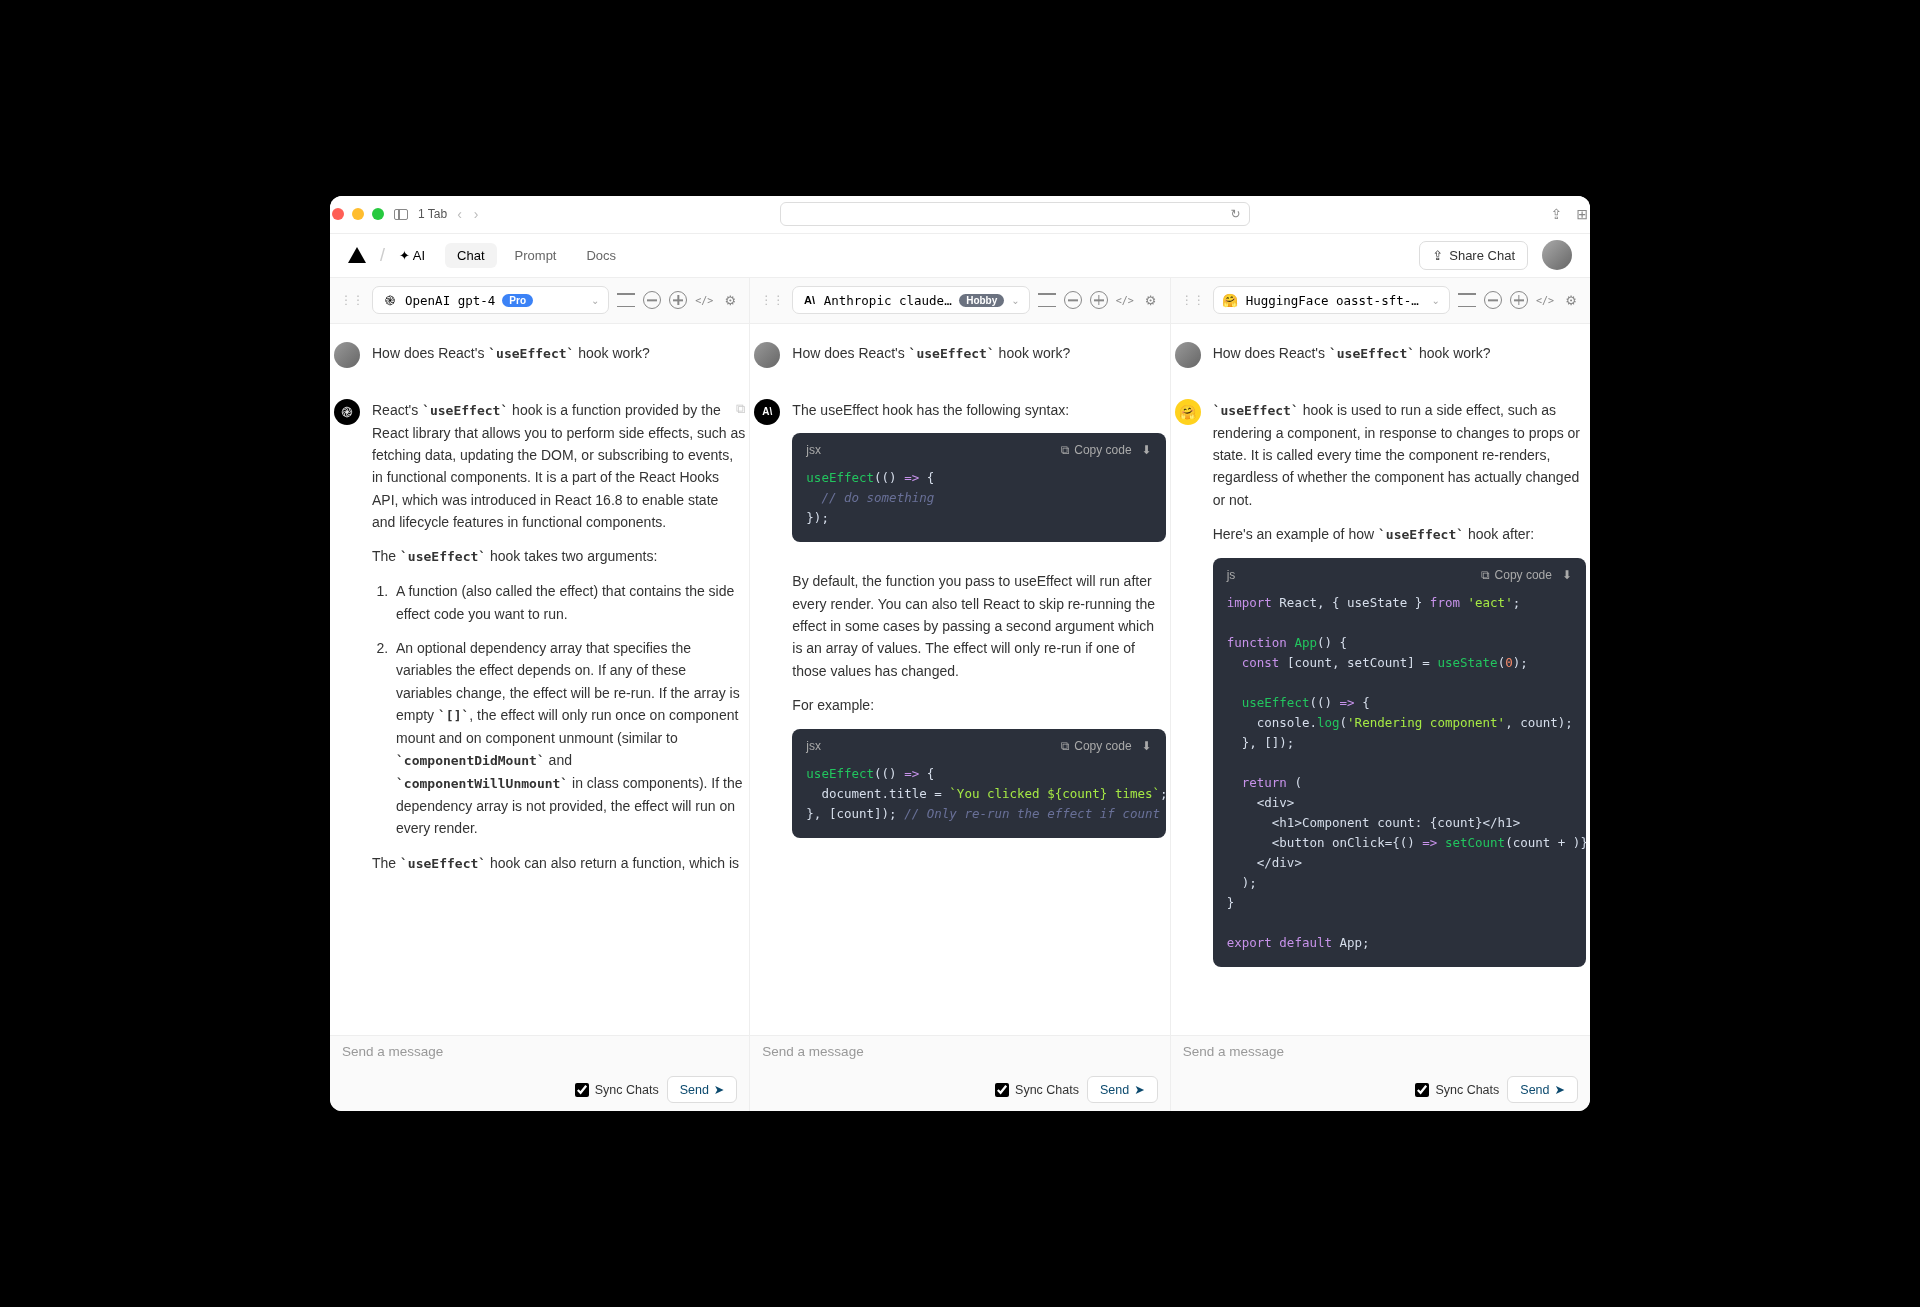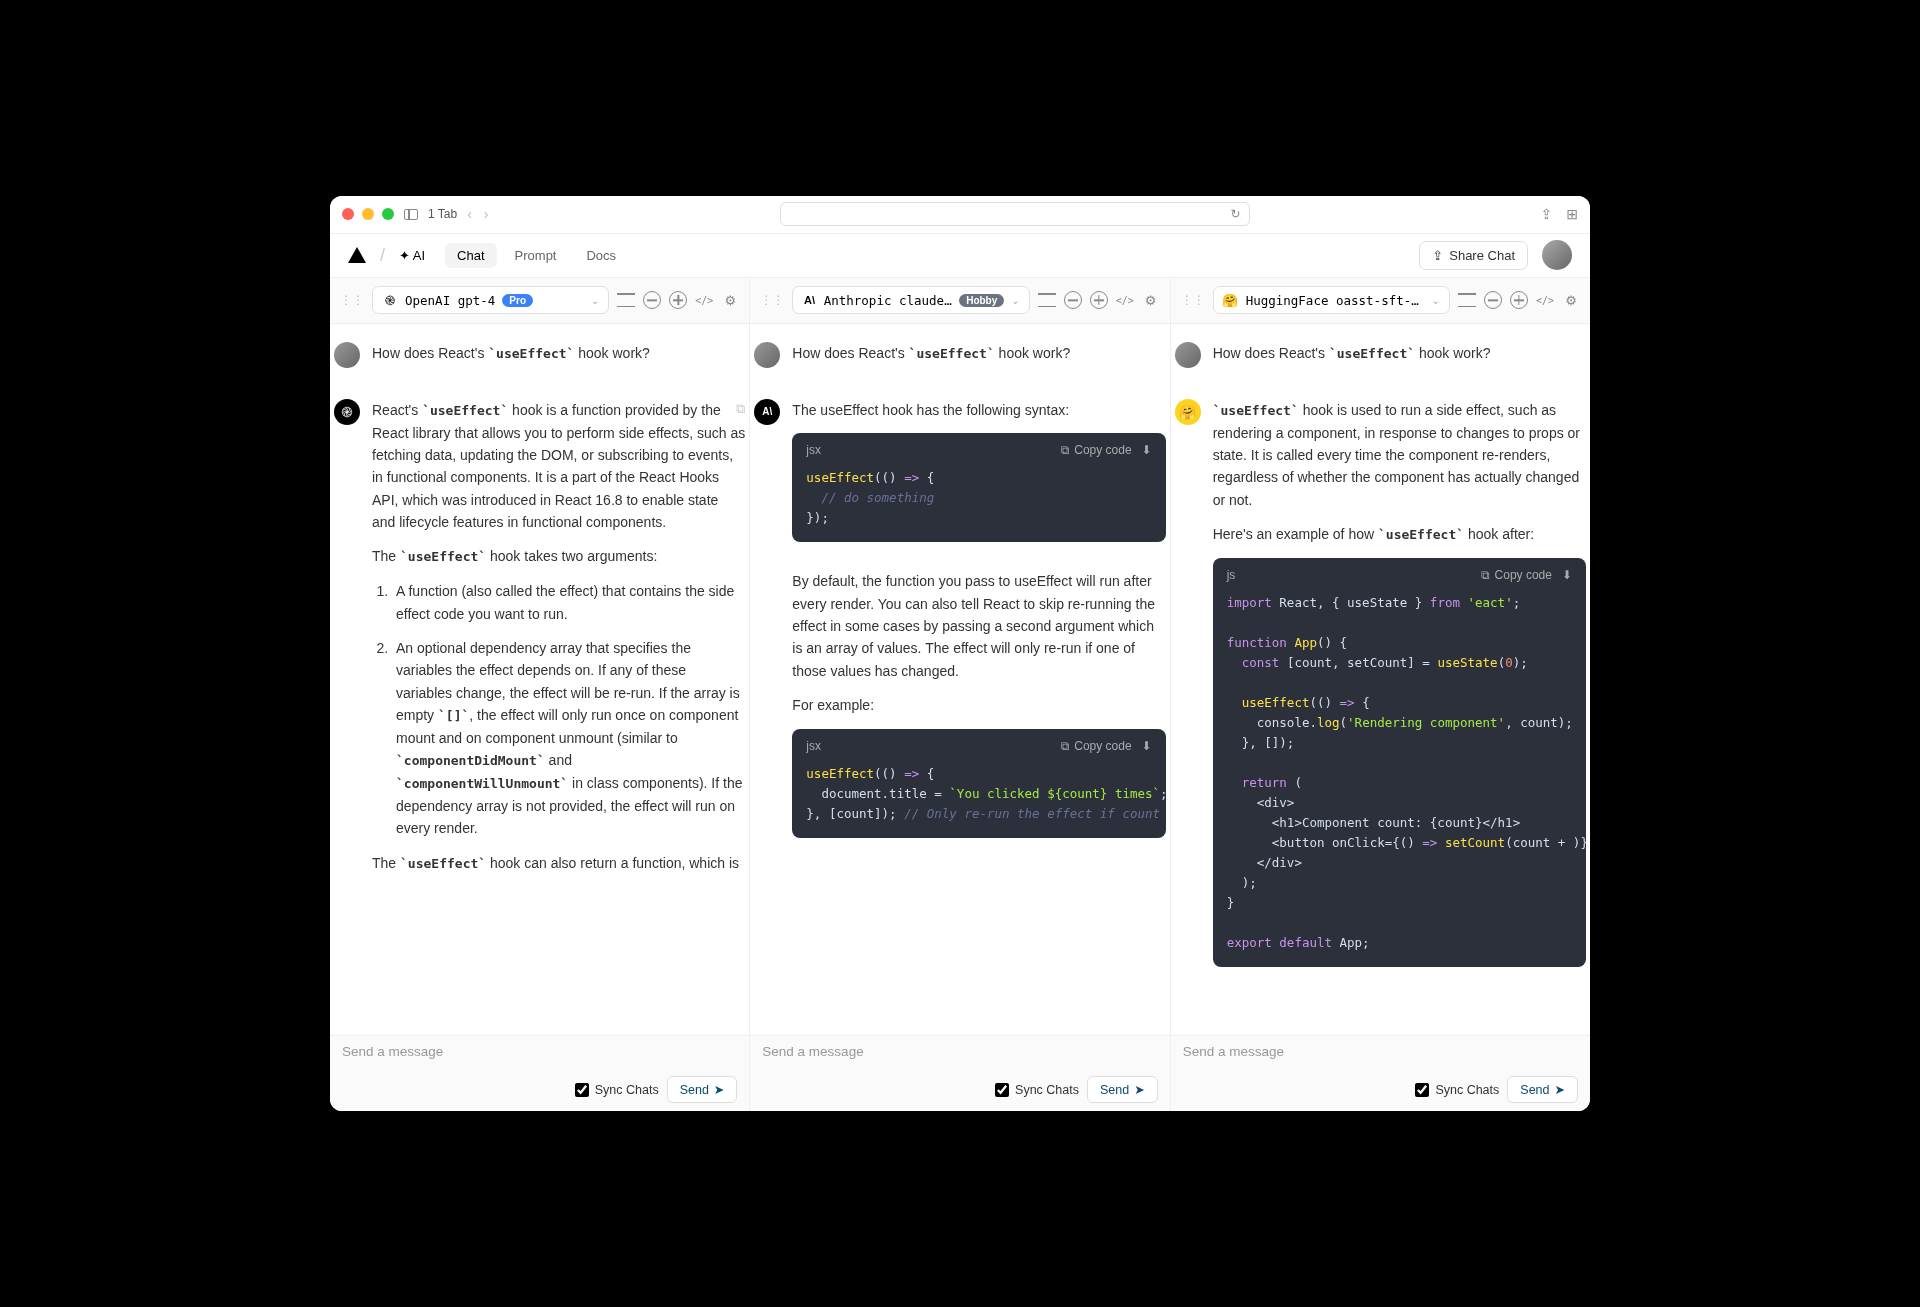--- a/index.html
+++ b/index.html
@@ -19,21 +19,21 @@
   box-shadow: 0 30px 80px rgba(0,0,0,.6);
   overflow: hidden;
   display: flex;
   flex-direction: column;
 }
 
 .chrome {
   height: 38px;
   display: flex;
   align-items: center;
-  padding: 0 12px;
+  padding: 0 2px;
   gap: 10px;
   border-bottom: 1px solid #eee;
   background: #fff;
 }
 .traffic { display: flex; gap: 8px; }
 .dot { width: 12px; height: 12px; border-radius: 50%; }
 .dot.red { background:#ff5f56; } .dot.yellow{background:#ffbd2e;} .dot.green{background:#27c93f;}
 .chrome .sidebar-btn { width:14px;height:11px;border:1.5px solid #888;border-radius:2px;position:relative;}
 .chrome .sidebar-btn::before{content:"";position:absolute;left:3px;top:0;bottom:0;width:1.5px;background:#888;}
 .tab-label{font-size:12px;color:#555;}
@@ -93,21 +93,21 @@
 code.inline{font-family:ui-monospace,Menlo,monospace;font-size:13px;font-weight:600;}
 .copy-icon{color:#ccc;font-size:13px;margin-left:8px;}
 
 
 .codeblock{background:#2b303b;border-radius:8px;margin:10px 0 28px;overflow:hidden;}
 .codeblock .cb-head{display:flex;align-items:center;padding:8px 14px;font-size:12px;color:#aaa;}
 .cb-head .lang{flex:1;}
 .cb-head .copy{display:flex;align-items:center;gap:5px;cursor:pointer;margin-right:10px;}
 .cb-head .dl{cursor:pointer;}
 .codeblock pre{padding:0 14px 14px;font-family:ui-monospace,Menlo,monospace;font-size:12.5px;line-height:1.6;color:#d6deeb;overflow-x:auto;white-space:pre;}
-.tok-kw{color:#c792ea;} .tok-str{color:#a5e844;} .tok-com{color:#697098;font-style:italic;} .tok-fn{color:#fde047;} .tok-num{color:#f78c6c;}
+.tok-kw{color:#c792ea;} .tok-str{color:#a5e844;} .tok-com{color:#697098;font-style:italic;} .tok-fn{color:#22c55e;} .tok-num{color:#f78c6c;}
 
 
 .composer{border-top:1px solid #eee;padding:8px 12px;background:#fafafa;}
 .composer textarea{width:100%;border:none;background:transparent;resize:none;font-size:13.5px;font-family:inherit;color:#333;outline:none;height:22px;}
 .composer textarea::placeholder{color:#999;}
 .composer-row{display:flex;align-items:center;gap:8px;justify-content:flex-end;margin-top:6px;}
 .sync{display:flex;align-items:center;gap:6px;font-size:12.5px;color:#333;}
 .sync input{width:14px;height:14px;accent-color:#000;}
 .send-btn{display:flex;align-items:center;gap:5px;border:1px solid #ddd;background:#fff;border-radius:6px;padding:5px 12px;font-size:12.5px;color:#0c4a6e;cursor:pointer;}
 

